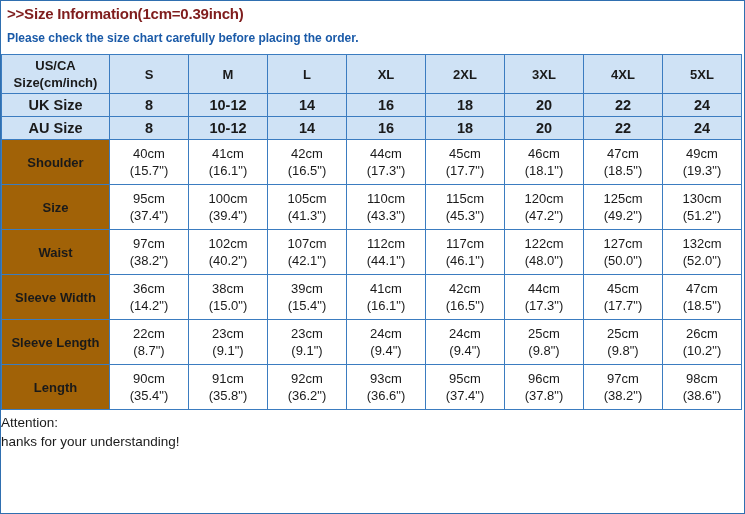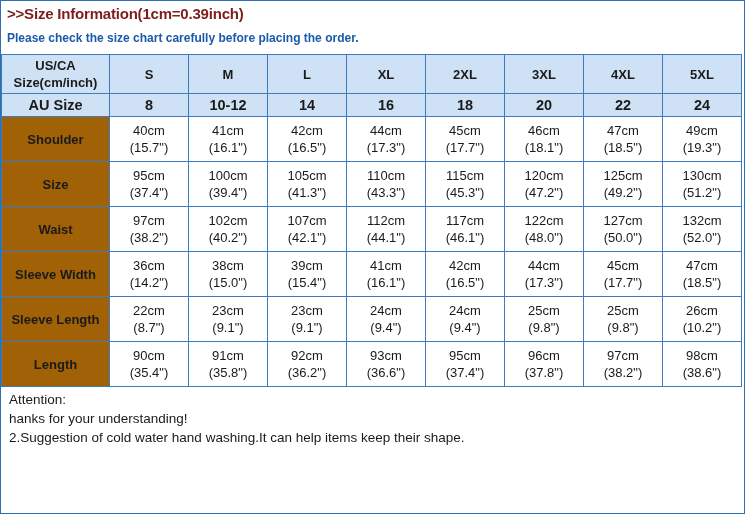--- a/index.html
+++ b/index.html
@@ -75,21 +75,21 @@
   tr.uk-row td, tr.au-row td {
     height: 22px;
     background: #cfe2f5;
     font-weight: bold;
     font-size: 14.5px;
   }
   tr.data-row td { height: 44px; }
   .cell-main { display: block; line-height: 17px; }
   .cell-sub  { display: block; line-height: 17px; }
   .notes {
-    padding: 3px 4px 0 8px;
+    padding: 3px 4px 0 0;
     font-size: 13.5px;
     line-height: 19px;
     color: #1a1a1a;
   }
   .notes div { white-space: nowrap; }
   col.c0 { width: 108px; }
   col.cx { width: 79px; }
 </style>
 </head>
 <body>
@@ -122,20 +122,31 @@
         <td class="colhead">S</td>
         <td class="colhead">M</td>
         <td class="colhead">L</td>
         <td class="colhead">XL</td>
         <td class="colhead">2XL</td>
         <td class="colhead">3XL</td>
         <td class="colhead">4XL</td>
         <td class="colhead">5XL</td>
       </tr>
 
+      <tr class="uk-row">
+        <td class="rowhead">UK Size</td>
+        <td>8</td>
+        <td>10-12</td>
+        <td>14</td>
+        <td>16</td>
+        <td>18</td>
+        <td>20</td>
+        <td>22</td>
+        <td>24</td>
+      </tr>
 
       <tr class="au-row">
         <td class="rowhead">AU Size</td>
         <td>8</td>
         <td>10-12</td>
         <td>14</td>
         <td>16</td>
         <td>18</td>
         <td>20</td>
         <td>22</td>
@@ -356,16 +367,15 @@
           <span class="cell-main">98cm</span>
           <span class="cell-sub">(38.6")</span>
         </td>
       </tr>
     </tbody>
   </table>
 
   <div class="notes">
     <div>Attention:</div>
     <div>hanks for your understanding!</div>
-    <div>2.Suggestion of cold water hand washing.It can help items keep their shape.</div>
   </div>
 
 </div>
 
 </body></html>

